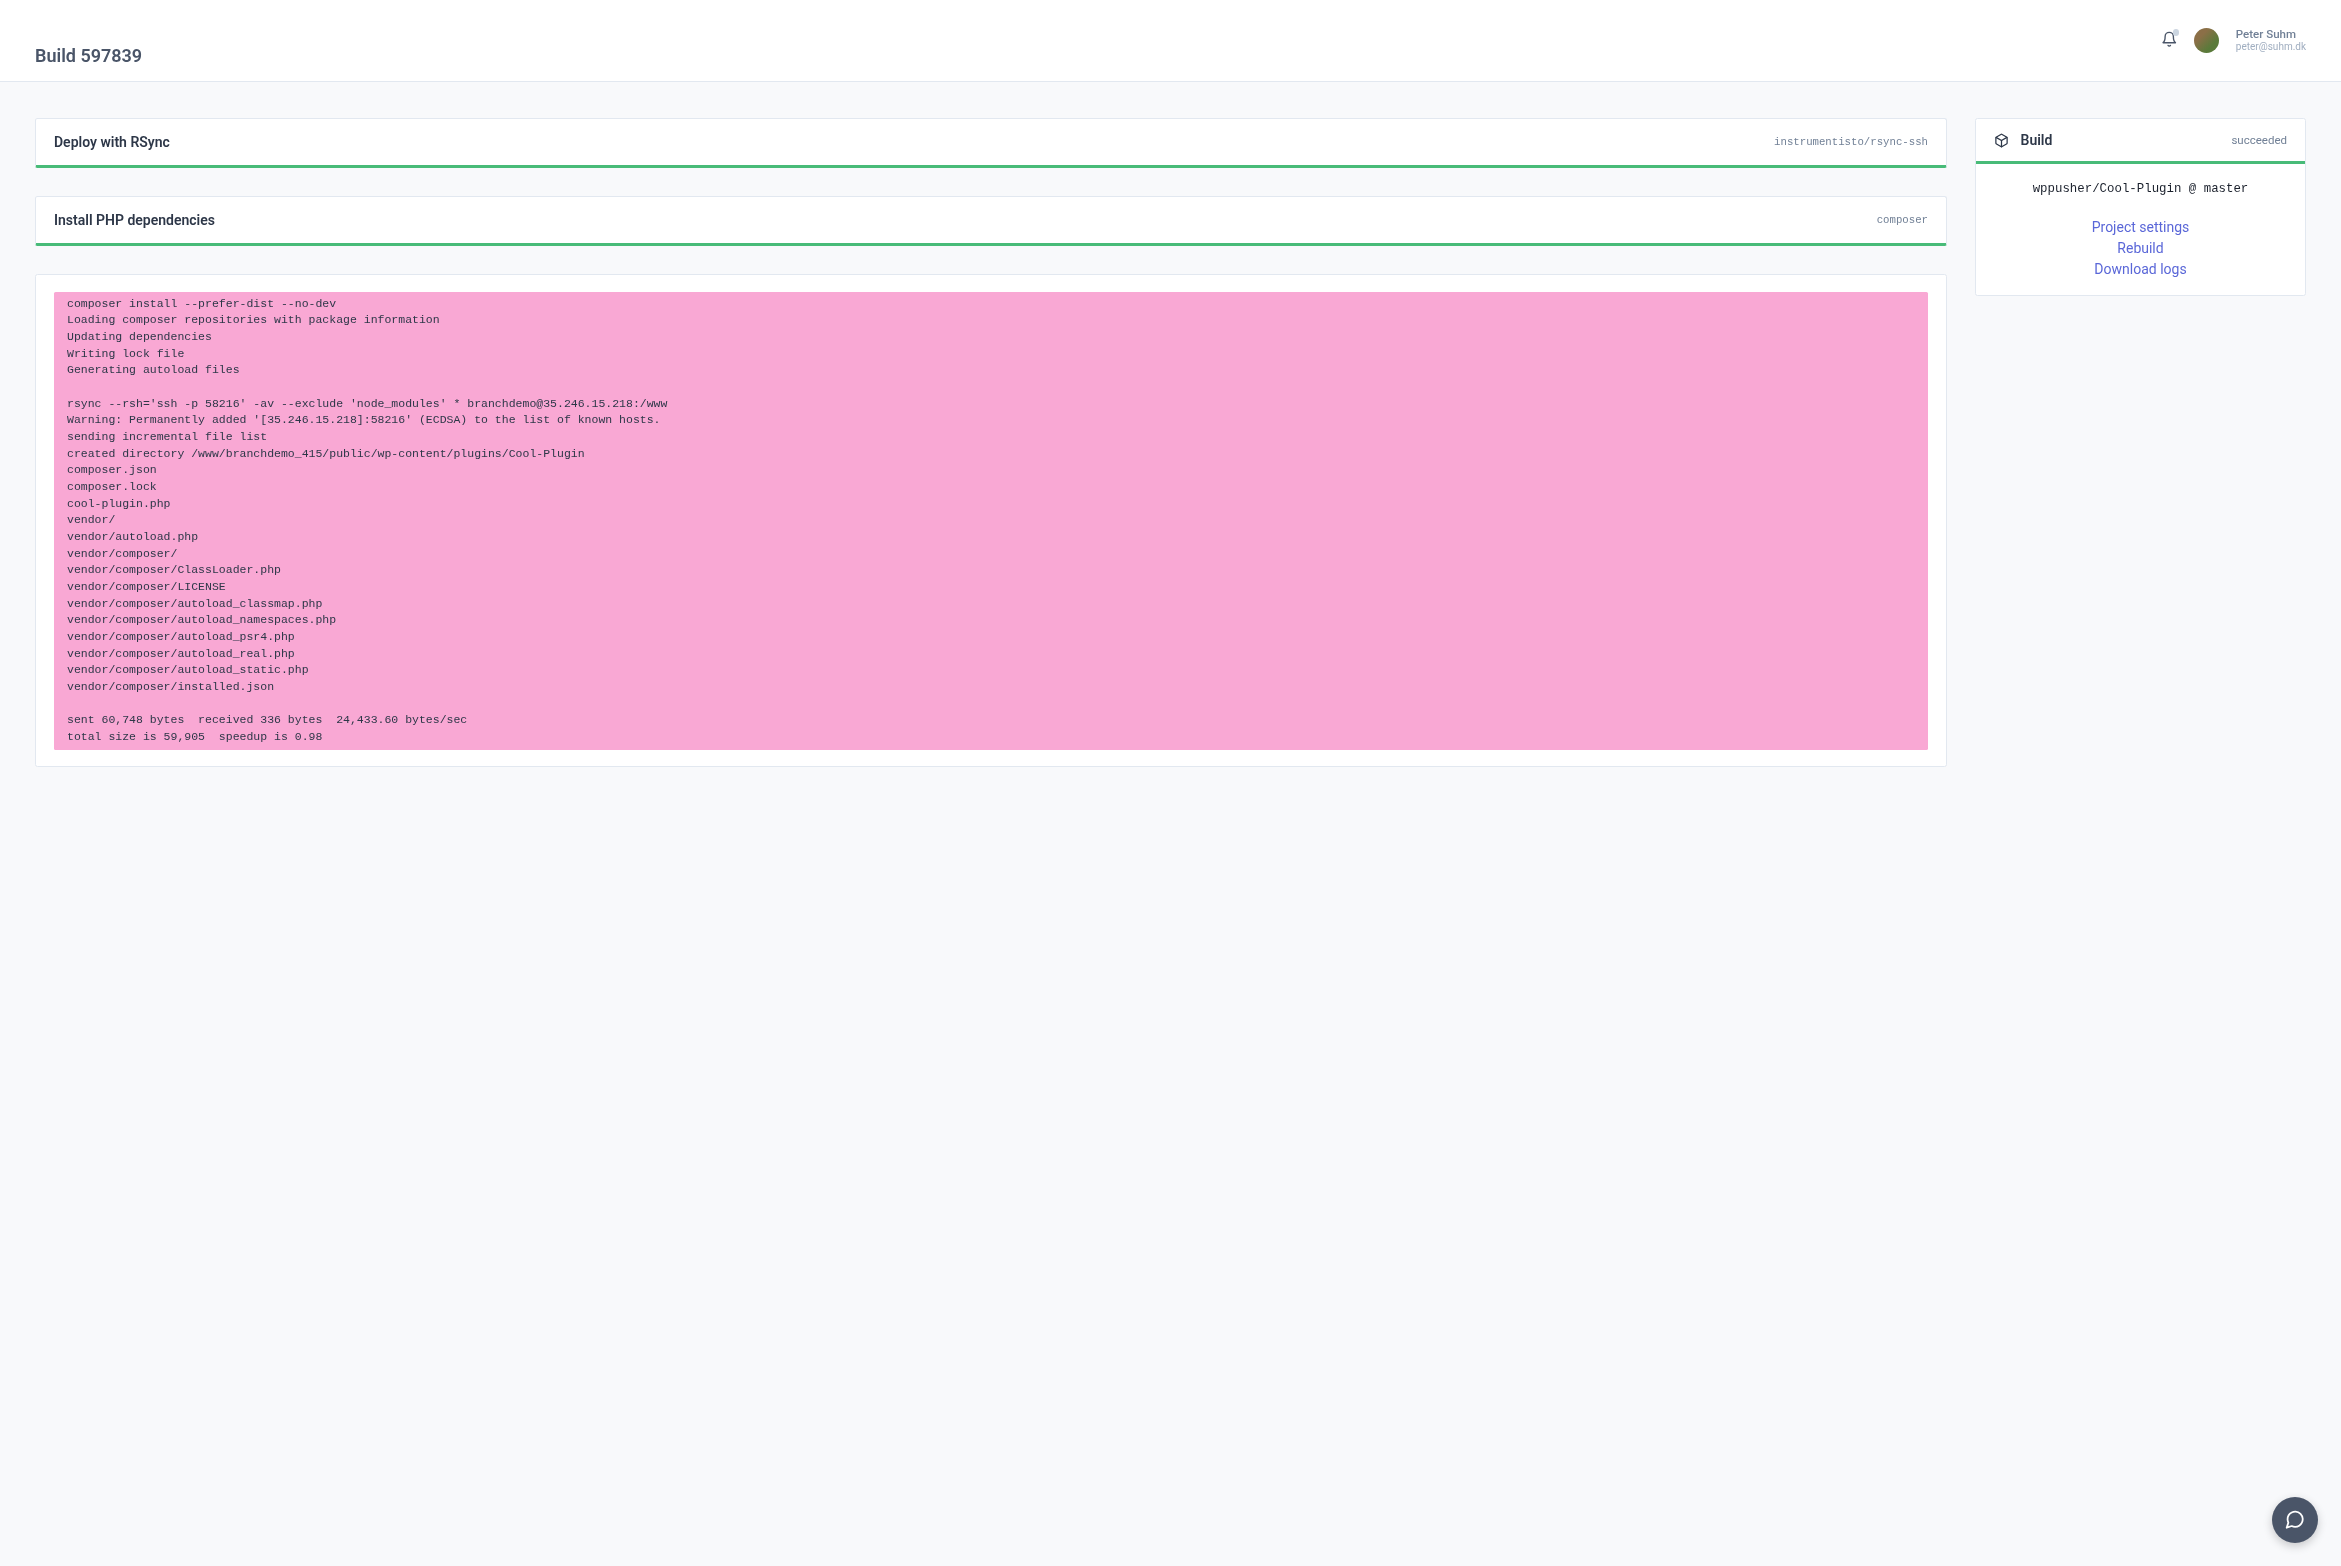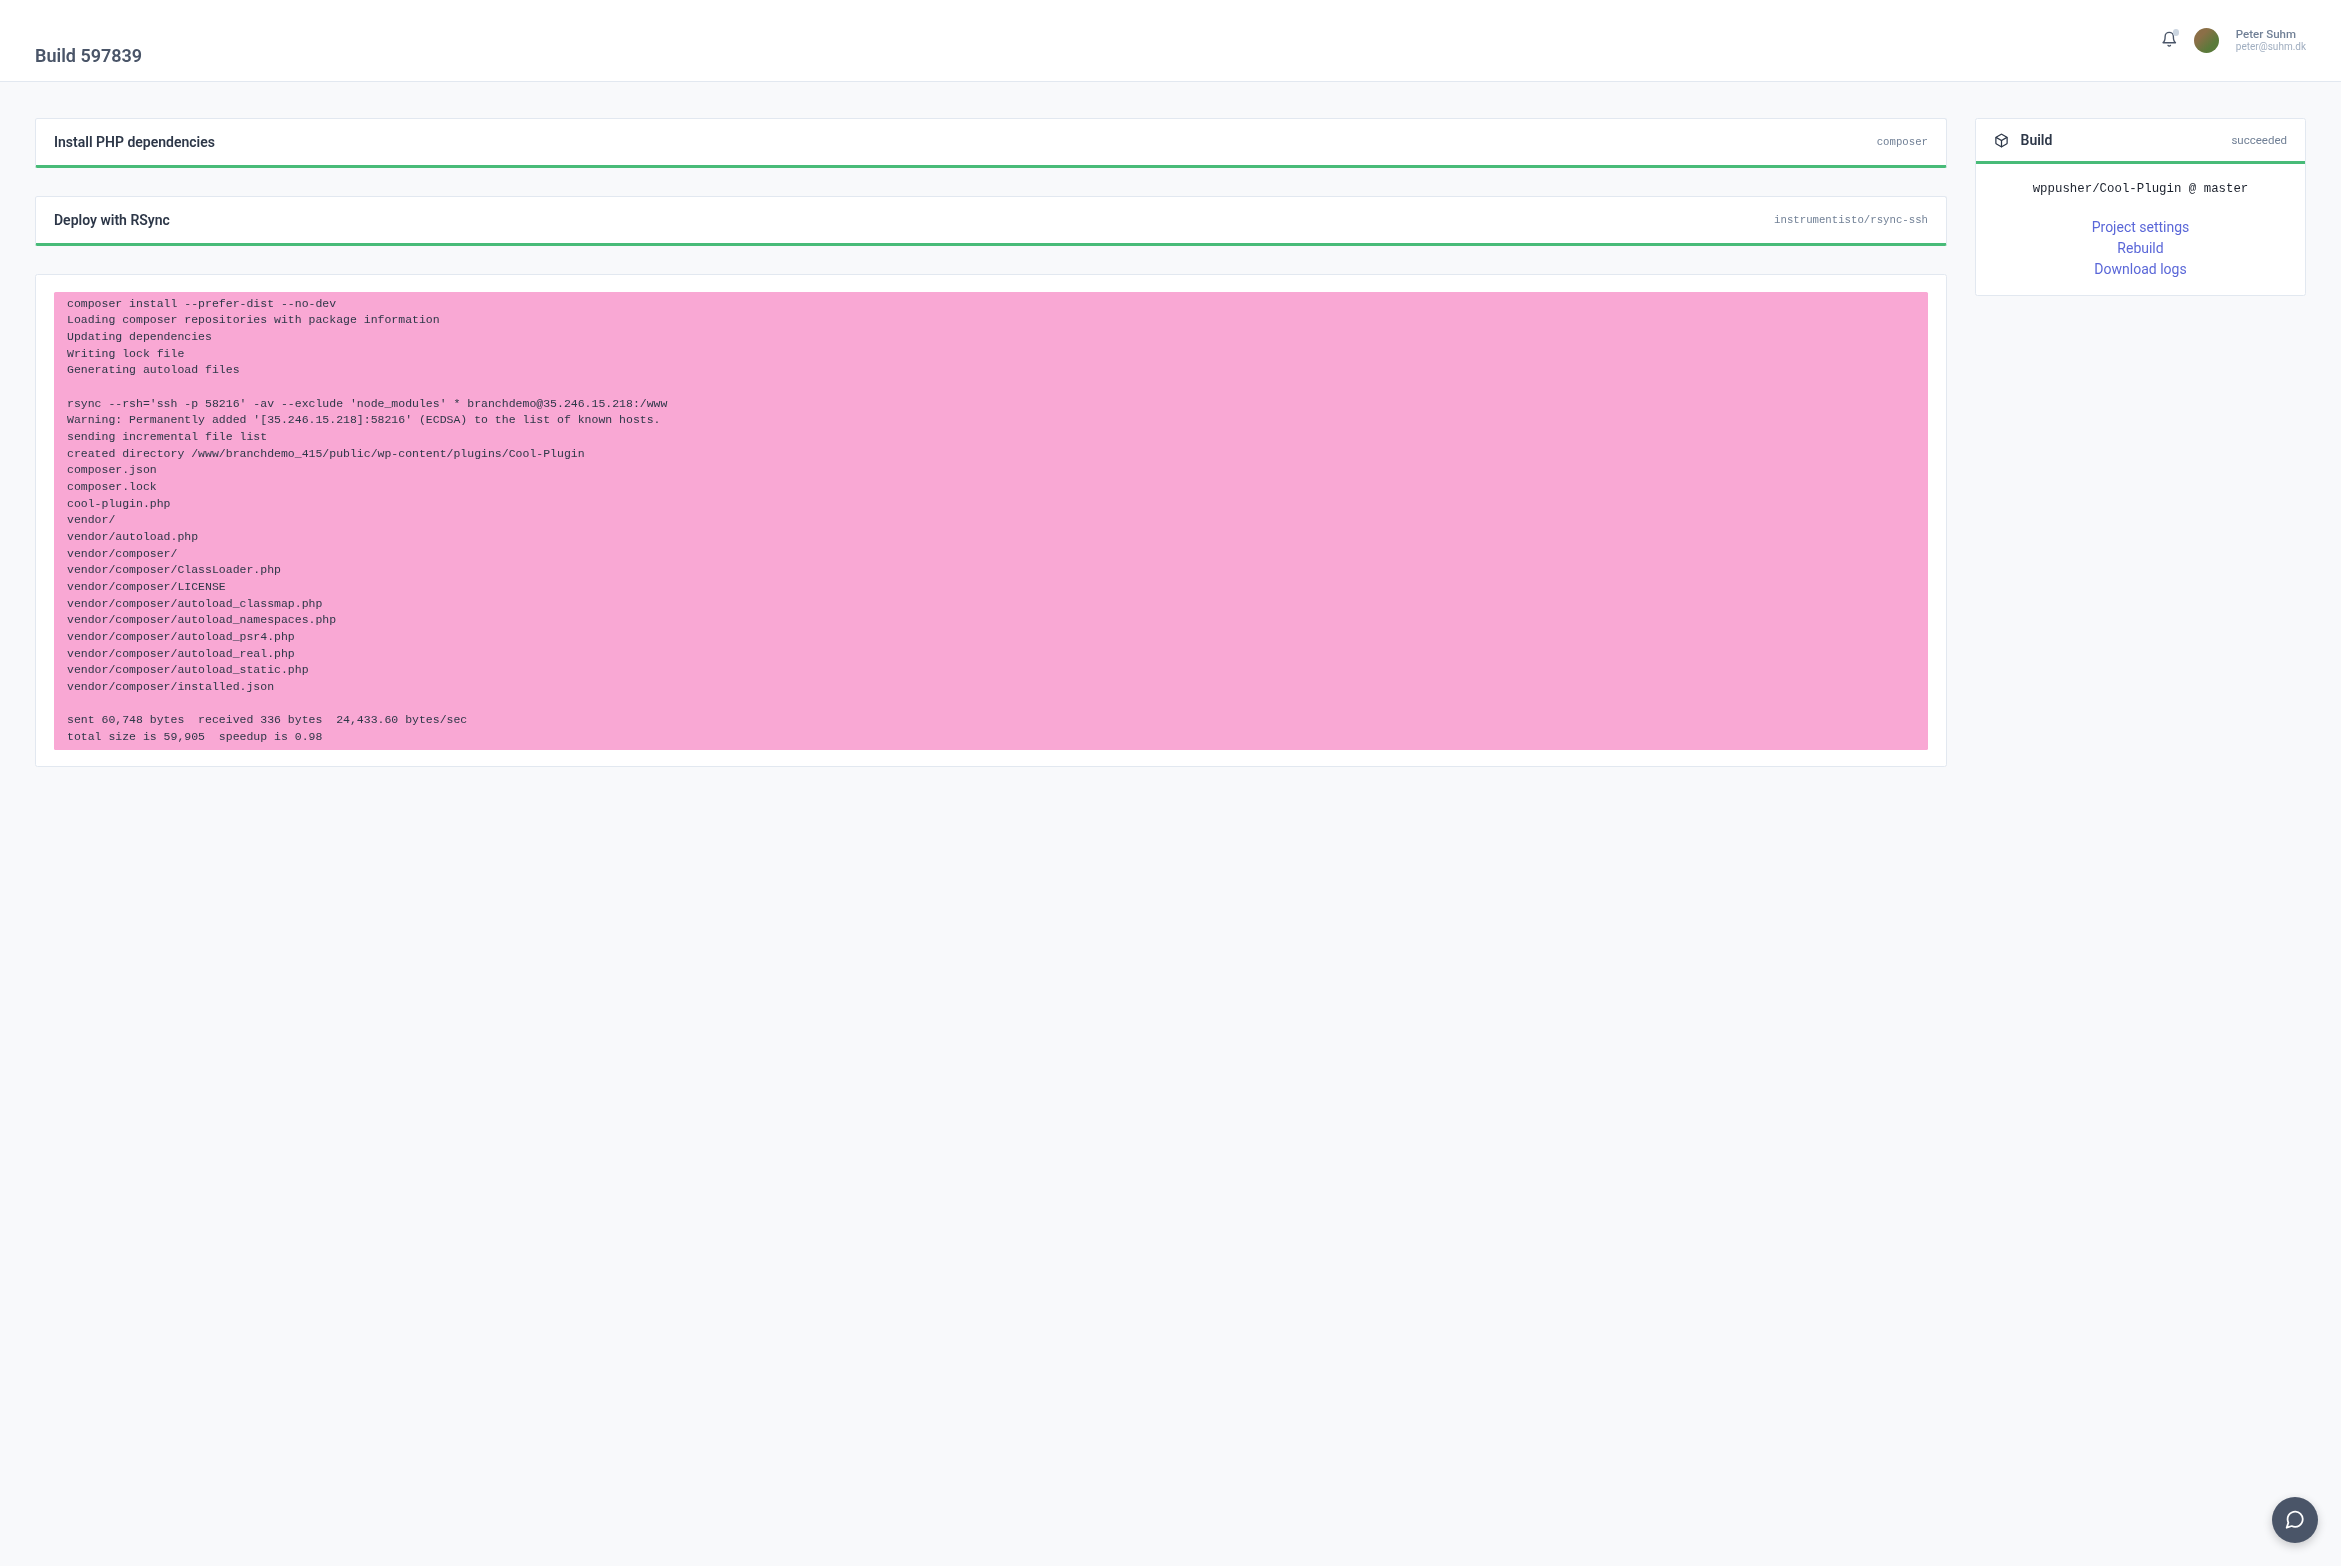--- a/index.html
+++ b/index.html
@@ -249,29 +249,29 @@
     </div>
   </div>
 </header>
 
 <div class="container">
 
   <div class="main">
 
     <div class="card step-card">
       <div class="step-header">
+        <span class="step-title">Deploy with RSync</span>
+        <span class="step-badge">instrumentisto/rsync-ssh</span>
+      </div>
+    </div>
+
+    <div class="card step-card">
+      <div class="step-header">
         <span class="step-title">Install PHP dependencies</span>
         <span class="step-badge">composer</span>
-      </div>
-    </div>
-
-    <div class="card step-card">
-      <div class="step-header">
-        <span class="step-title">Deploy with RSync</span>
-        <span class="step-badge">instrumentisto/rsync-ssh</span>
       </div>
     </div>
 
     <div class="card">
       <div class="logs-body">
         <pre class="log-pre">composer install --prefer-dist --no-dev
 Loading composer repositories with package information
 Updating dependencies
 Writing lock file
 Generating autoload files

